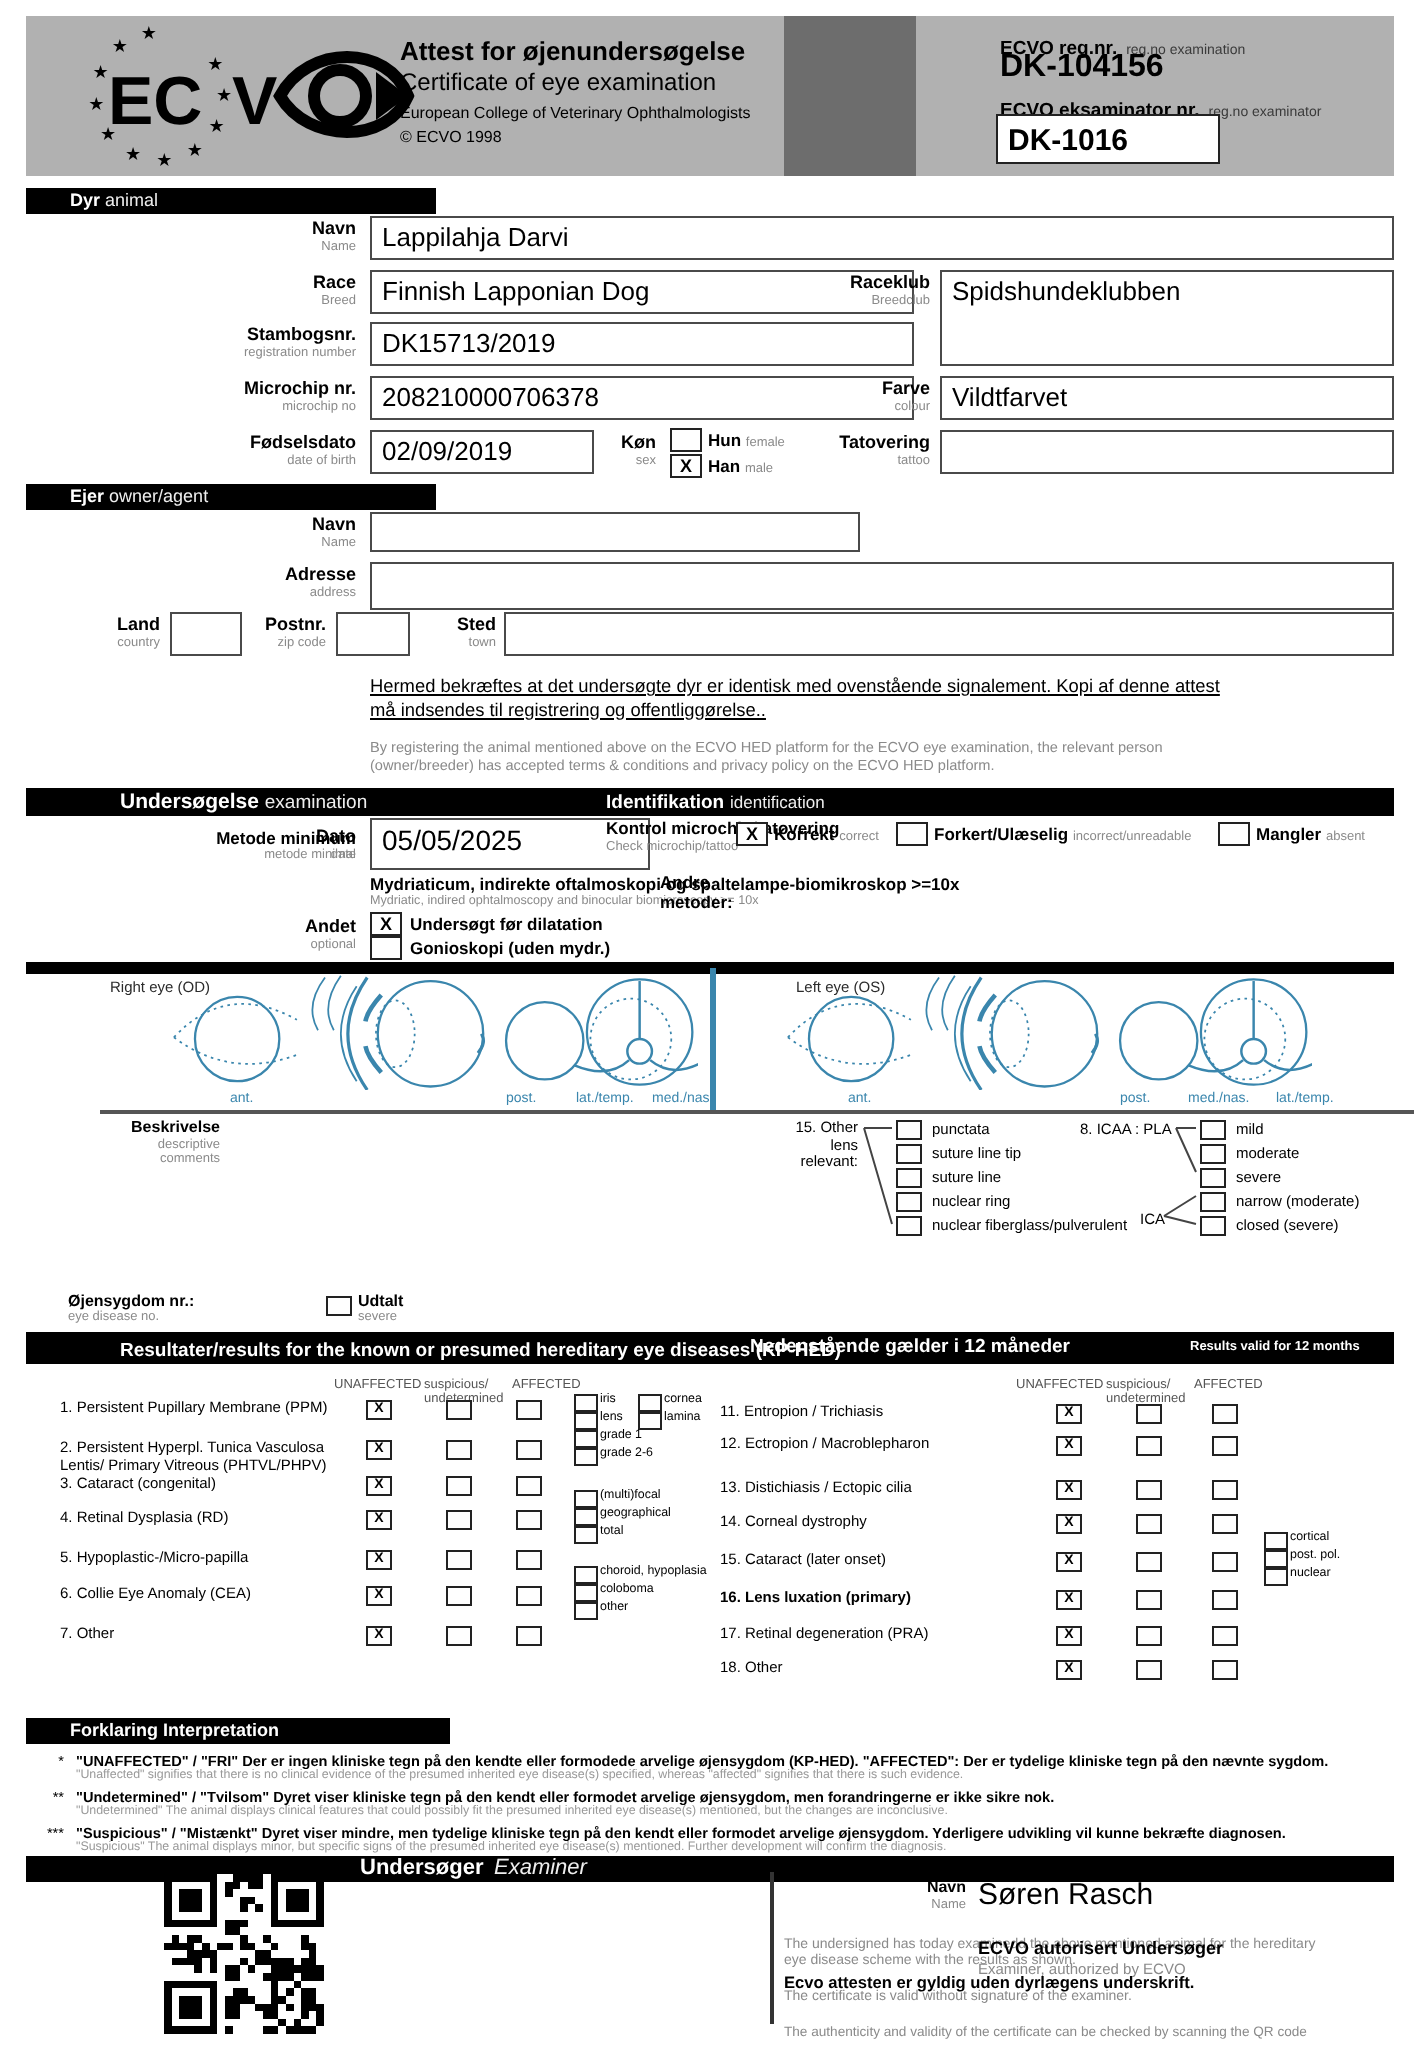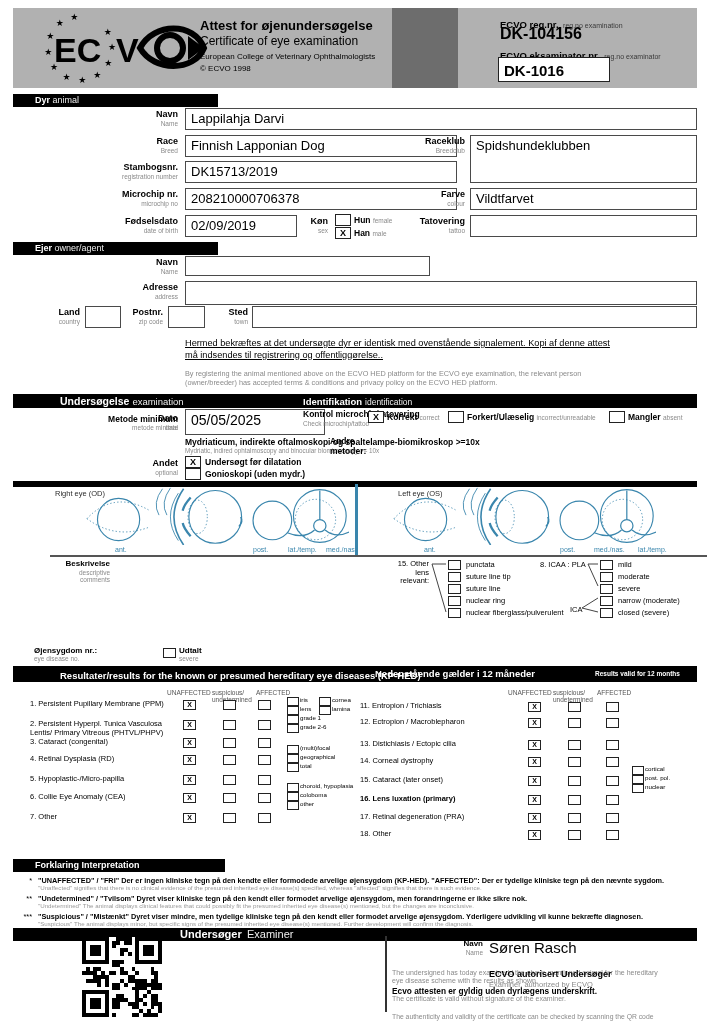--- a/index.html
+++ b/index.html
@@ -334,21 +334,21 @@
 
   <div id="results-rows"></div>
 
   <div class="bar" style="left:13px;top:859px;width:212px;height:13px;font-size:9px;line-height:13px;padding-left:22px;">
     <span class="b1">Forklaring Interpretation</span>
   </div>
   <div id="interpretation-notes"></div>
 
   <div class="bar" style="left:13px;top:928px;width:684px;height:13px;font-size:11px;line-height:13px;">
     <span class="b1" style="position:absolute;left:167px;">Undersøger</span>
-    <span class="b2" style="position:absolute;left:234px;">Examiner</span>
+    <span class="b2" style="position:absolute;left:234px;font-style:italic;">Examiner</span>
   </div>
 
   <svg class="abs" id="qr-svg" style="left:82px;top:937px;" width="80" height="80" viewBox="0 0 21 21" shape-rendering="crispEdges">
       <rect x="0" y="0" width="21" height="21" fill="#fff"></rect>
       <rect x="9" y="0" width="1" height="1" fill="#000"></rect>
       <rect x="10" y="0" width="1" height="1" fill="#000"></rect>
       <rect x="11" y="0" width="1" height="1" fill="#000"></rect>
       <rect x="12" y="0" width="1" height="1" fill="#000"></rect>
       <rect x="8" y="1" width="1" height="1" fill="#000"></rect>
       <rect x="9" y="1" width="1" height="1" fill="#000"></rect>

